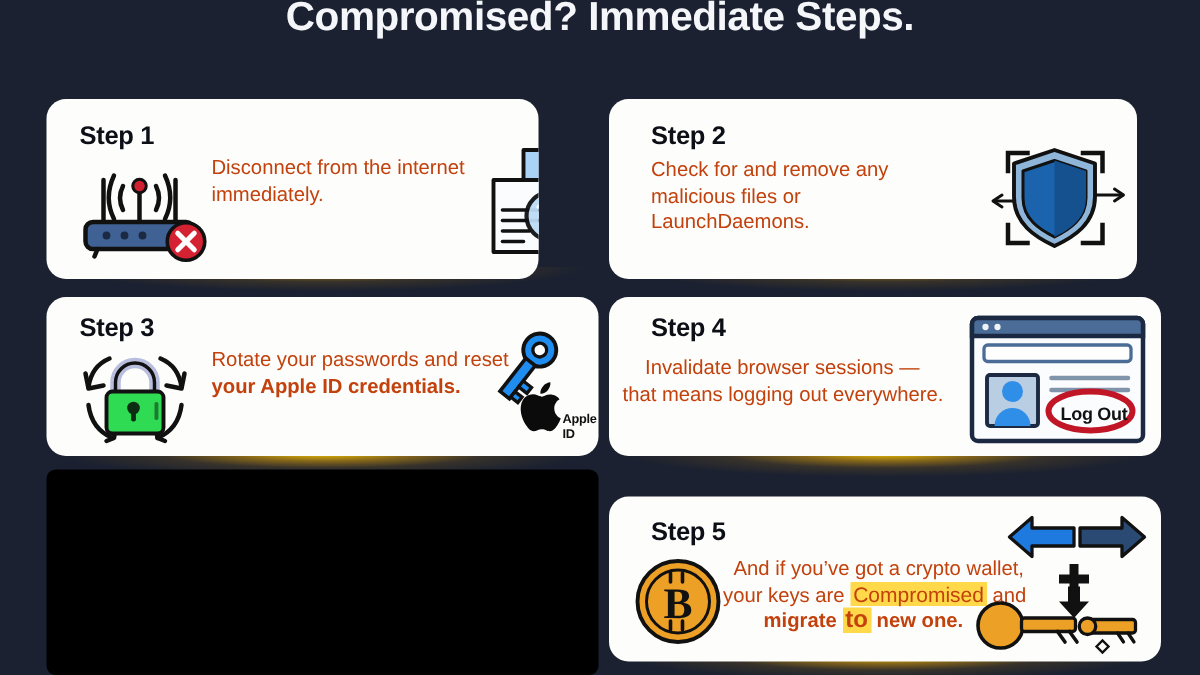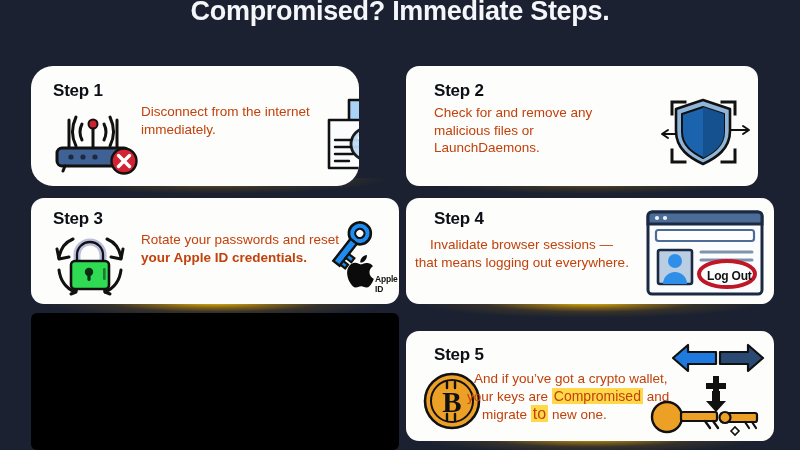--- a/index.html
+++ b/index.html
@@ -82,21 +82,21 @@
   .ico { position: absolute; }
 </style>
 </head>
 <body>
 
 <div id="stage">
 
   <div id="title">Compromised? Immediate Steps.</div>
 
   <div class="glow" style="left:40px; top:178px; width:350px;"></div>
-  <div class="card" style="left:31px; top:66px; width:328px; height:120px;border-radius:22px;">
+  <div class="card" style="left:31px; top:66px; width:328px; height:120px;">
 
     <div class="step-label" style="left:22px; top:15px;">Step 1</div>
 
     <div class="ico" style="left:18px; top:42px;">
       <svg width="88" height="68" viewBox="0 0 88 68">
         <g stroke="#111" stroke-width="3" fill="none" stroke-linecap="round">
           <line x1="20" y1="12" x2="20" y2="40"></line>
           <line x1="44" y1="16" x2="44" y2="40"></line>
           <line x1="68" y1="12" x2="68" y2="40"></line>
           <path d="M33 16 Q29 24 33 32"></path>
@@ -267,28 +267,28 @@
         <text x="30" y="41" font-family="'Liberation Serif',serif" font-size="29" font-weight="bold" text-anchor="middle" fill="#111">B</text>
         <g stroke="#111" stroke-width="2.4" stroke-linecap="round">
           <line x1="25" y1="11" x2="25" y2="17"></line>
             <line x1="33" y1="11" x2="33" y2="17"></line>
           <line x1="25" y1="43" x2="25" y2="49"></line>
             <line x1="33" y1="43" x2="33" y2="49"></line>
         </g>
       </svg>
     </div>
 
-    <div class="body-text" style="left:68px; top:39px; width:230px;">
+    <div class="body-text" style="left:68px; top:39px; width:230px;padding-left:15px;">
       <span class="c5line">
         <span>And if you’ve got a crypto wallet,</span>
       </span>
       <span class="c5line" style="margin-left:-7px;">
         <span>your keys are </span><span class="hl">Compromised</span><span> and</span>
       </span>
-      <span class="c5line" style="margin-left:8px;">
+      <span class="c5line" style="margin-left:20px;font-weight:bold;">
         <span>migrate </span><span class="hl" style="font-size:16px;">to</span><span> new one.</span>
       </span>
     </div>
 
     <div class="ico" style="left:265px; top:11px;">
       <svg width="48" height="32" viewBox="0 0 48 32">
         <path d="M2 16 L17 3 v7 h28 v12 h-28 v7 z" fill="#1f7ae0" stroke="#111" stroke-width="2.2" stroke-linejoin="round"></path>
       </svg>
     </div>
     <div class="ico" style="left:311px; top:11px;">

